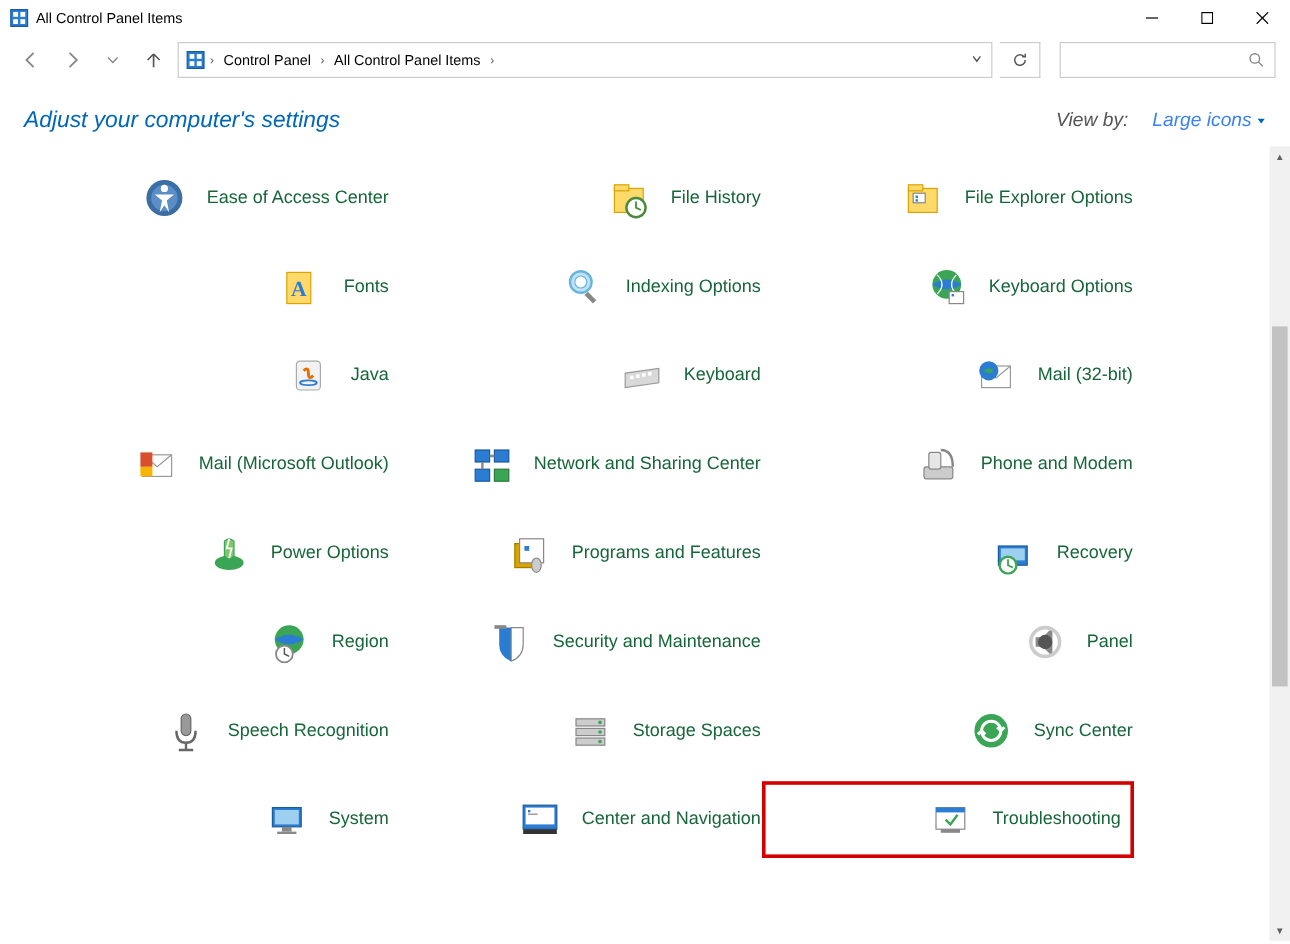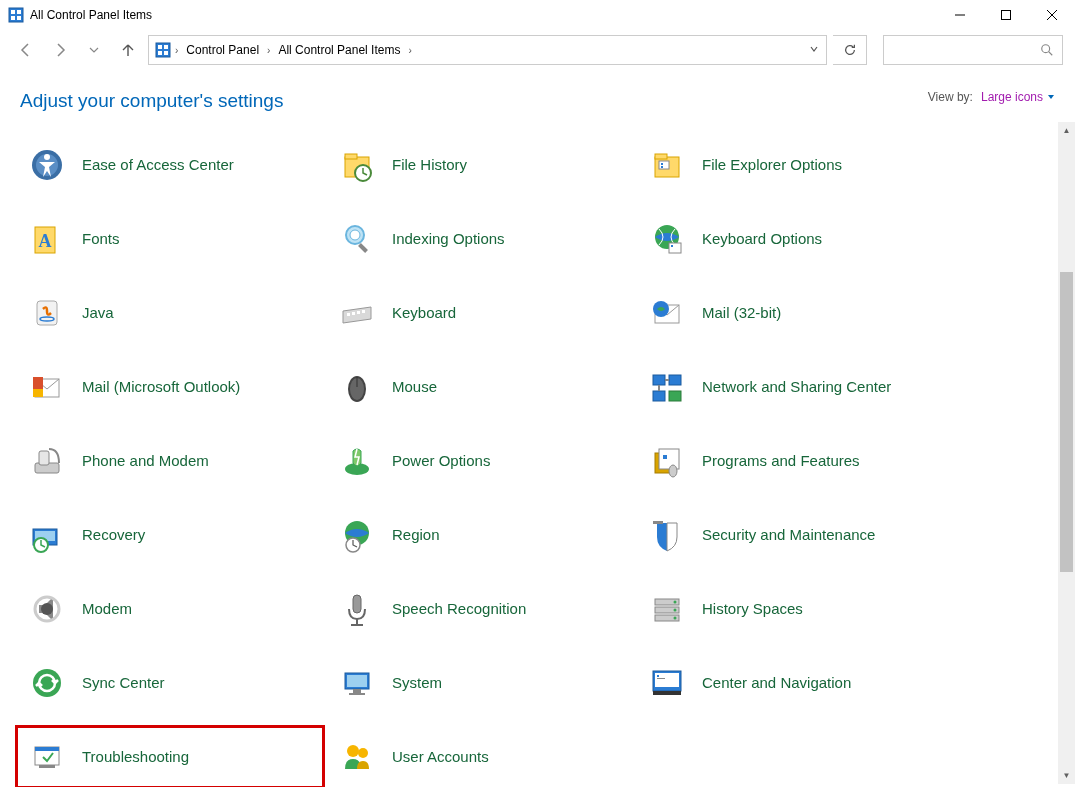--- a/index.html
+++ b/index.html
@@ -74,36 +74,37 @@
   border: 1px solid #ccc;
   margin-left: 10px;
   display: flex; align-items: center;
   padding: 0 8px;
   justify-content: flex-end;
   color: #888;
 }
 .header {
   padding: 20px 20px 10px 20px;
   display: flex;
-  align-items: flex-start;
+  align-items: center;
+  font-style: italic;
 }
 .header h1 {
   font-size: 19px;
   font-weight: 400;
   color: #0067b8;
 }
 .viewby {
   margin-left: auto;
   display: flex;
   align-items: center;
-  gap: 8px;
-  font-size: 12px;
+  gap: 20px;
+  font-size: 16px;
 }
 .viewby .label { color: #555; }
-.viewby .value { color: #a21caf; cursor: pointer; display: flex; align-items: center; gap: 4px; }
+.viewby .value { color: #3b82f6; cursor: pointer; display: flex; align-items: center; gap: 4px; }
 .content {
   padding: 10px 10px 10px 20px;
   position: relative;
   height: calc(100% - 30px - 40px - 55px);
 }
 .scrollarea {
   position: absolute;
   right: 0; top: 0; bottom: 0;
   width: 17px;
   background: #f0f0f0;
@@ -132,20 +133,21 @@
   padding-top: 10px;
   padding-right: 20px;
 }
 .item {
   display: flex;
   align-items: center;
   gap: 14px;
   cursor: pointer;
   padding: 2px 6px;
   max-width: 310px;
+  justify-content: flex-end;
 }
 .item .iconbox {
   width: 42px; height: 42px;
   display: flex; align-items: center; justify-content: center;
   flex-shrink: 0;
 }
 .item .label {
   color: #17663a;
   font-size: 15px;
   line-height: 1.25;
@@ -365,30 +367,20 @@
             <path d="M6 10 L18 20 L30 10" fill="none" stroke="#999"></path>
             <rect x="4" y="8" width="10" height="12" fill="#d94f2b"></rect>
             <rect x="4" y="20" width="10" height="8" fill="#f7b500"></rect>
           </svg>
         </div>
         <div class="label">Mail (Microsoft Outlook)</div>
       </div>
       <div class="item">
         <div class="iconbox">
           <svg class="icon-generic" viewBox="0 0 36 36">
-            <ellipse cx="18" cy="20" rx="9" ry="13" fill="#444"></ellipse>
-            <ellipse cx="18" cy="20" rx="7" ry="11" fill="#666"></ellipse>
-            <line x1="18" y1="8" x2="18" y2="18" stroke="#333" stroke-width="1"></line>
-          </svg>
-        </div>
-        <div class="label">Mouse</div>
-      </div>
-      <div class="item">
-        <div class="iconbox">
-          <svg class="icon-generic" viewBox="0 0 36 36">
             <rect x="4" y="6" width="12" height="10" fill="#2b7cd3" stroke="#1a5a9e"></rect>
             <rect x="20" y="6" width="12" height="10" fill="#2b7cd3" stroke="#1a5a9e"></rect>
             <rect x="4" y="22" width="12" height="10" fill="#2b7cd3" stroke="#1a5a9e"></rect>
             <rect x="20" y="22" width="12" height="10" fill="#3aa655" stroke="#2a7a3a"></rect>
             <line x1="16" y1="11" x2="20" y2="11" stroke="#888" stroke-width="2"></line>
             <line x1="10" y1="16" x2="10" y2="22" stroke="#888" stroke-width="2"></line>
           </svg>
         </div>
         <div class="label">Network and Sharing Center</div>
       </div>
@@ -456,21 +448,21 @@
         <div class="label">Security and Maintenance</div>
       </div>
       <div class="item">
         <div class="iconbox">
           <svg class="icon-generic" viewBox="0 0 36 36">
             <path d="M10 14 L16 14 L24 6 L24 30 L16 22 L10 22 Z" fill="#888"></path>
             <ellipse cx="18" cy="18" rx="12" ry="12" fill="none" stroke="#ccc" stroke-width="3"></ellipse>
             <ellipse cx="18" cy="18" rx="6" ry="6" fill="#555"></ellipse>
           </svg>
         </div>
-        <div class="label">Modem</div>
+        <div class="label">Panel</div>
       </div>
       <div class="item">
         <div class="iconbox">
           <svg class="icon-generic" viewBox="0 0 36 36">
             <rect x="14" y="4" width="8" height="18" rx="4" fill="#999" stroke="#666"></rect>
             <path d="M10 18 Q10 28 18 28 Q26 28 26 18" stroke="#666" fill="none" stroke-width="2"></path>
             <line x1="18" y1="28" x2="18" y2="34" stroke="#666" stroke-width="2"></line>
             <line x1="12" y1="34" x2="24" y2="34" stroke="#666" stroke-width="2"></line>
           </svg>
         </div>
@@ -480,21 +472,21 @@
         <div class="iconbox">
           <svg class="icon-generic" viewBox="0 0 36 36">
             <rect x="6" y="8" width="24" height="6" fill="#ccc" stroke="#888"></rect>
             <rect x="6" y="16" width="24" height="6" fill="#ccc" stroke="#888"></rect>
             <rect x="6" y="24" width="24" height="6" fill="#ccc" stroke="#888"></rect>
             <circle cx="26" cy="11" r="1.5" fill="#3aa655"></circle>
             <circle cx="26" cy="19" r="1.5" fill="#3aa655"></circle>
             <circle cx="26" cy="27" r="1.5" fill="#3aa655"></circle>
           </svg>
         </div>
-        <div class="label">History Spaces</div>
+        <div class="label">Storage Spaces</div>
       </div>
       <div class="item">
         <div class="iconbox">
           <svg class="icon-generic" viewBox="0 0 36 36">
             <circle cx="18" cy="18" r="14" fill="#3aa655"></circle>
             <path d="M10 18 A8 8 0 0 1 26 18 M26 18 L23 15 M26 18 L29 15" stroke="#fff" stroke-width="2.5" fill="none"></path>
             <path d="M26 18 A8 8 0 0 1 10 18 M10 18 L13 21 M10 18 L7 21" stroke="#fff" stroke-width="2.5" fill="none"></path>
           </svg>
         </div>
         <div class="label">Sync Center</div>
@@ -525,31 +517,20 @@
       <div class="item highlighted">
         <div class="iconbox">
           <svg class="icon-generic" viewBox="0 0 36 36">
             <rect x="6" y="8" width="24" height="18" fill="#fff" stroke="#888"></rect>
             <rect x="6" y="8" width="24" height="4" fill="#2b7cd3"></rect>
             <path d="M14 18 L18 22 L24 14" stroke="#3aa655" stroke-width="2" fill="none"></path>
             <rect x="10" y="26" width="16" height="3" fill="#888"></rect>
           </svg>
         </div>
         <div class="label">Troubleshooting</div>
-      </div>
-      <div class="item">
-        <div class="iconbox">
-          <svg class="icon-generic" viewBox="0 0 36 36">
-            <circle cx="14" cy="12" r="6" fill="#f7b500"></circle>
-            <path d="M6 30 Q6 20 14 20 Q22 20 22 30 Z" fill="#3aa655"></path>
-            <circle cx="24" cy="14" r="5" fill="#f7b500"></circle>
-            <path d="M18 30 Q18 22 24 22 Q30 22 30 30 Z" fill="#d9a400"></path>
-          </svg>
-        </div>
-        <div class="label">User Accounts</div>
       </div>
     </div>
   <div class="scrollarea">
     <div class="upbtn">▲</div>
     <div class="thumb"></div>
     <div class="downbtn">▼</div>
   </div>
 </div>
 
 </body></html>

